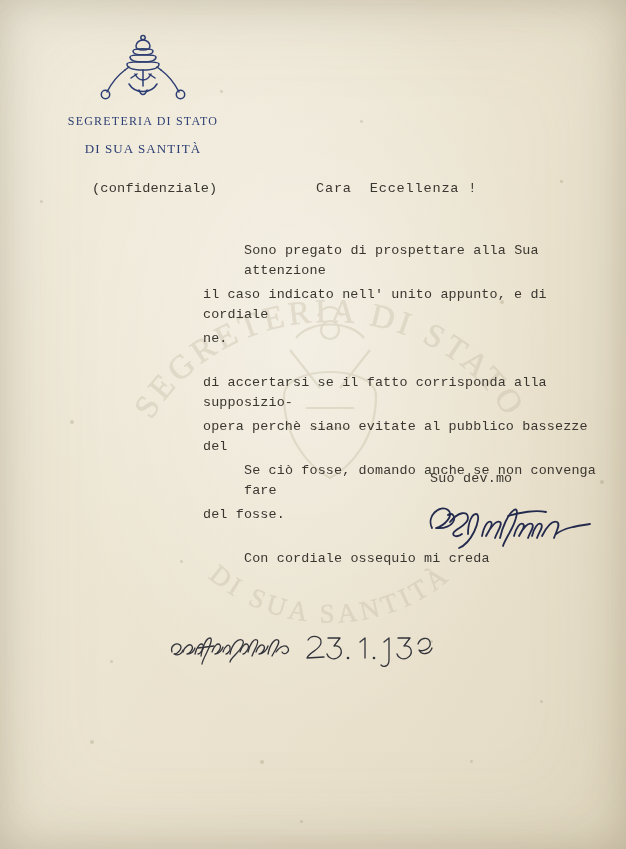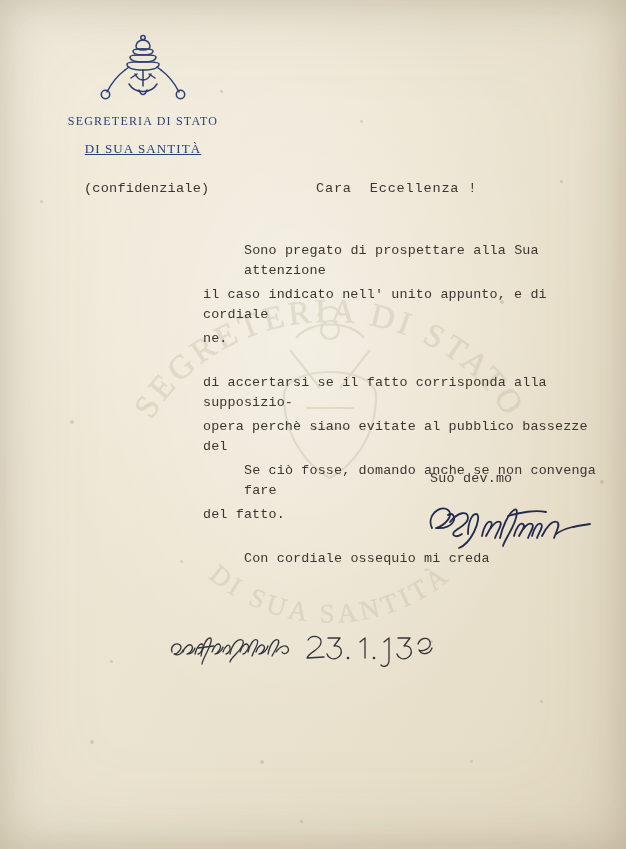--- a/index.html
+++ b/index.html
@@ -68,21 +68,20 @@
     margin-top: 2px;
     white-space: nowrap;
   }
   .lh-line2 {
     font-family: "Liberation Serif", serif;
     font-size: 13px;
     letter-spacing: 1.1px;
     color: #2d3e74;
     margin-top: 12px;
     white-space: nowrap;
-    text-decoration: underline;
   }
 
   
   .typed {
     font-family: "Liberation Mono", monospace;
     font-size: 13.2px;
     line-height: 1.0;
     color: #3a3630;
     letter-spacing: 0.2px;
     white-space: pre;
@@ -98,21 +97,21 @@
     color: #4a453d;
   }
   #dateline .datetext {
     font-size: 14.4px;
     color: #2f2b25;
     letter-spacing: 0.6px;
   }
 
   #confidential {
     position: absolute;
-    left: 84px;
+    left: 92px;
     top: 182px;
     font-size: 13.6px;
   }
   #salutation {
     position: absolute;
     left: 316px;
     top: 182px;
     font-size: 13.6px;
     letter-spacing: 0.8px;
   }
@@ -243,21 +242,21 @@
 
   <div id="salutation" class="typed">Cara  Eccellenza !</div>
 
   <div id="body">
     <p class="typed line indent">Sono pregato di prospettare alla Sua attenzione</p>
     <p class="typed line">il caso indicato nell' unito appunto, e di cordiale</p>
     <p class="typed line">ne.</p>
     <p class="typed line">di accertarsi se il fatto corrisponda alla supposizio-</p>
     <p class="typed line">opera perchè siano evitate al pubblico bassezze del</p>
     <p class="typed line indent">Se ciò fosse, domando anche se non convenga fare</p>
-    <p class="typed line">del fatto.</p>
+    <p class="typed line">del fosse.</p>
     <p class="typed line indent">Con cordiale ossequio mi creda</p>
   </div>
 
   <div id="closing-devmo" class="typed">Suo dev.mo</div>
 
   <div id="signature">
     <svg width="180" height="60" viewBox="0 0 180 60" aria-hidden="true">
       <g fill="none" stroke="#232a4e" stroke-width="1.8" stroke-linecap="round" stroke-linejoin="round">
         <path d="M8,30 C2,18 16,6 24,12 C31,17 20,28 12,30 C20,31 28,28 30,22 C31,17 27,14 24,17"></path>
         <path d="M26,24 C34,14 44,12 44,20 C44,27 33,30 30,34 C27,38 33,40 38,36"></path>

